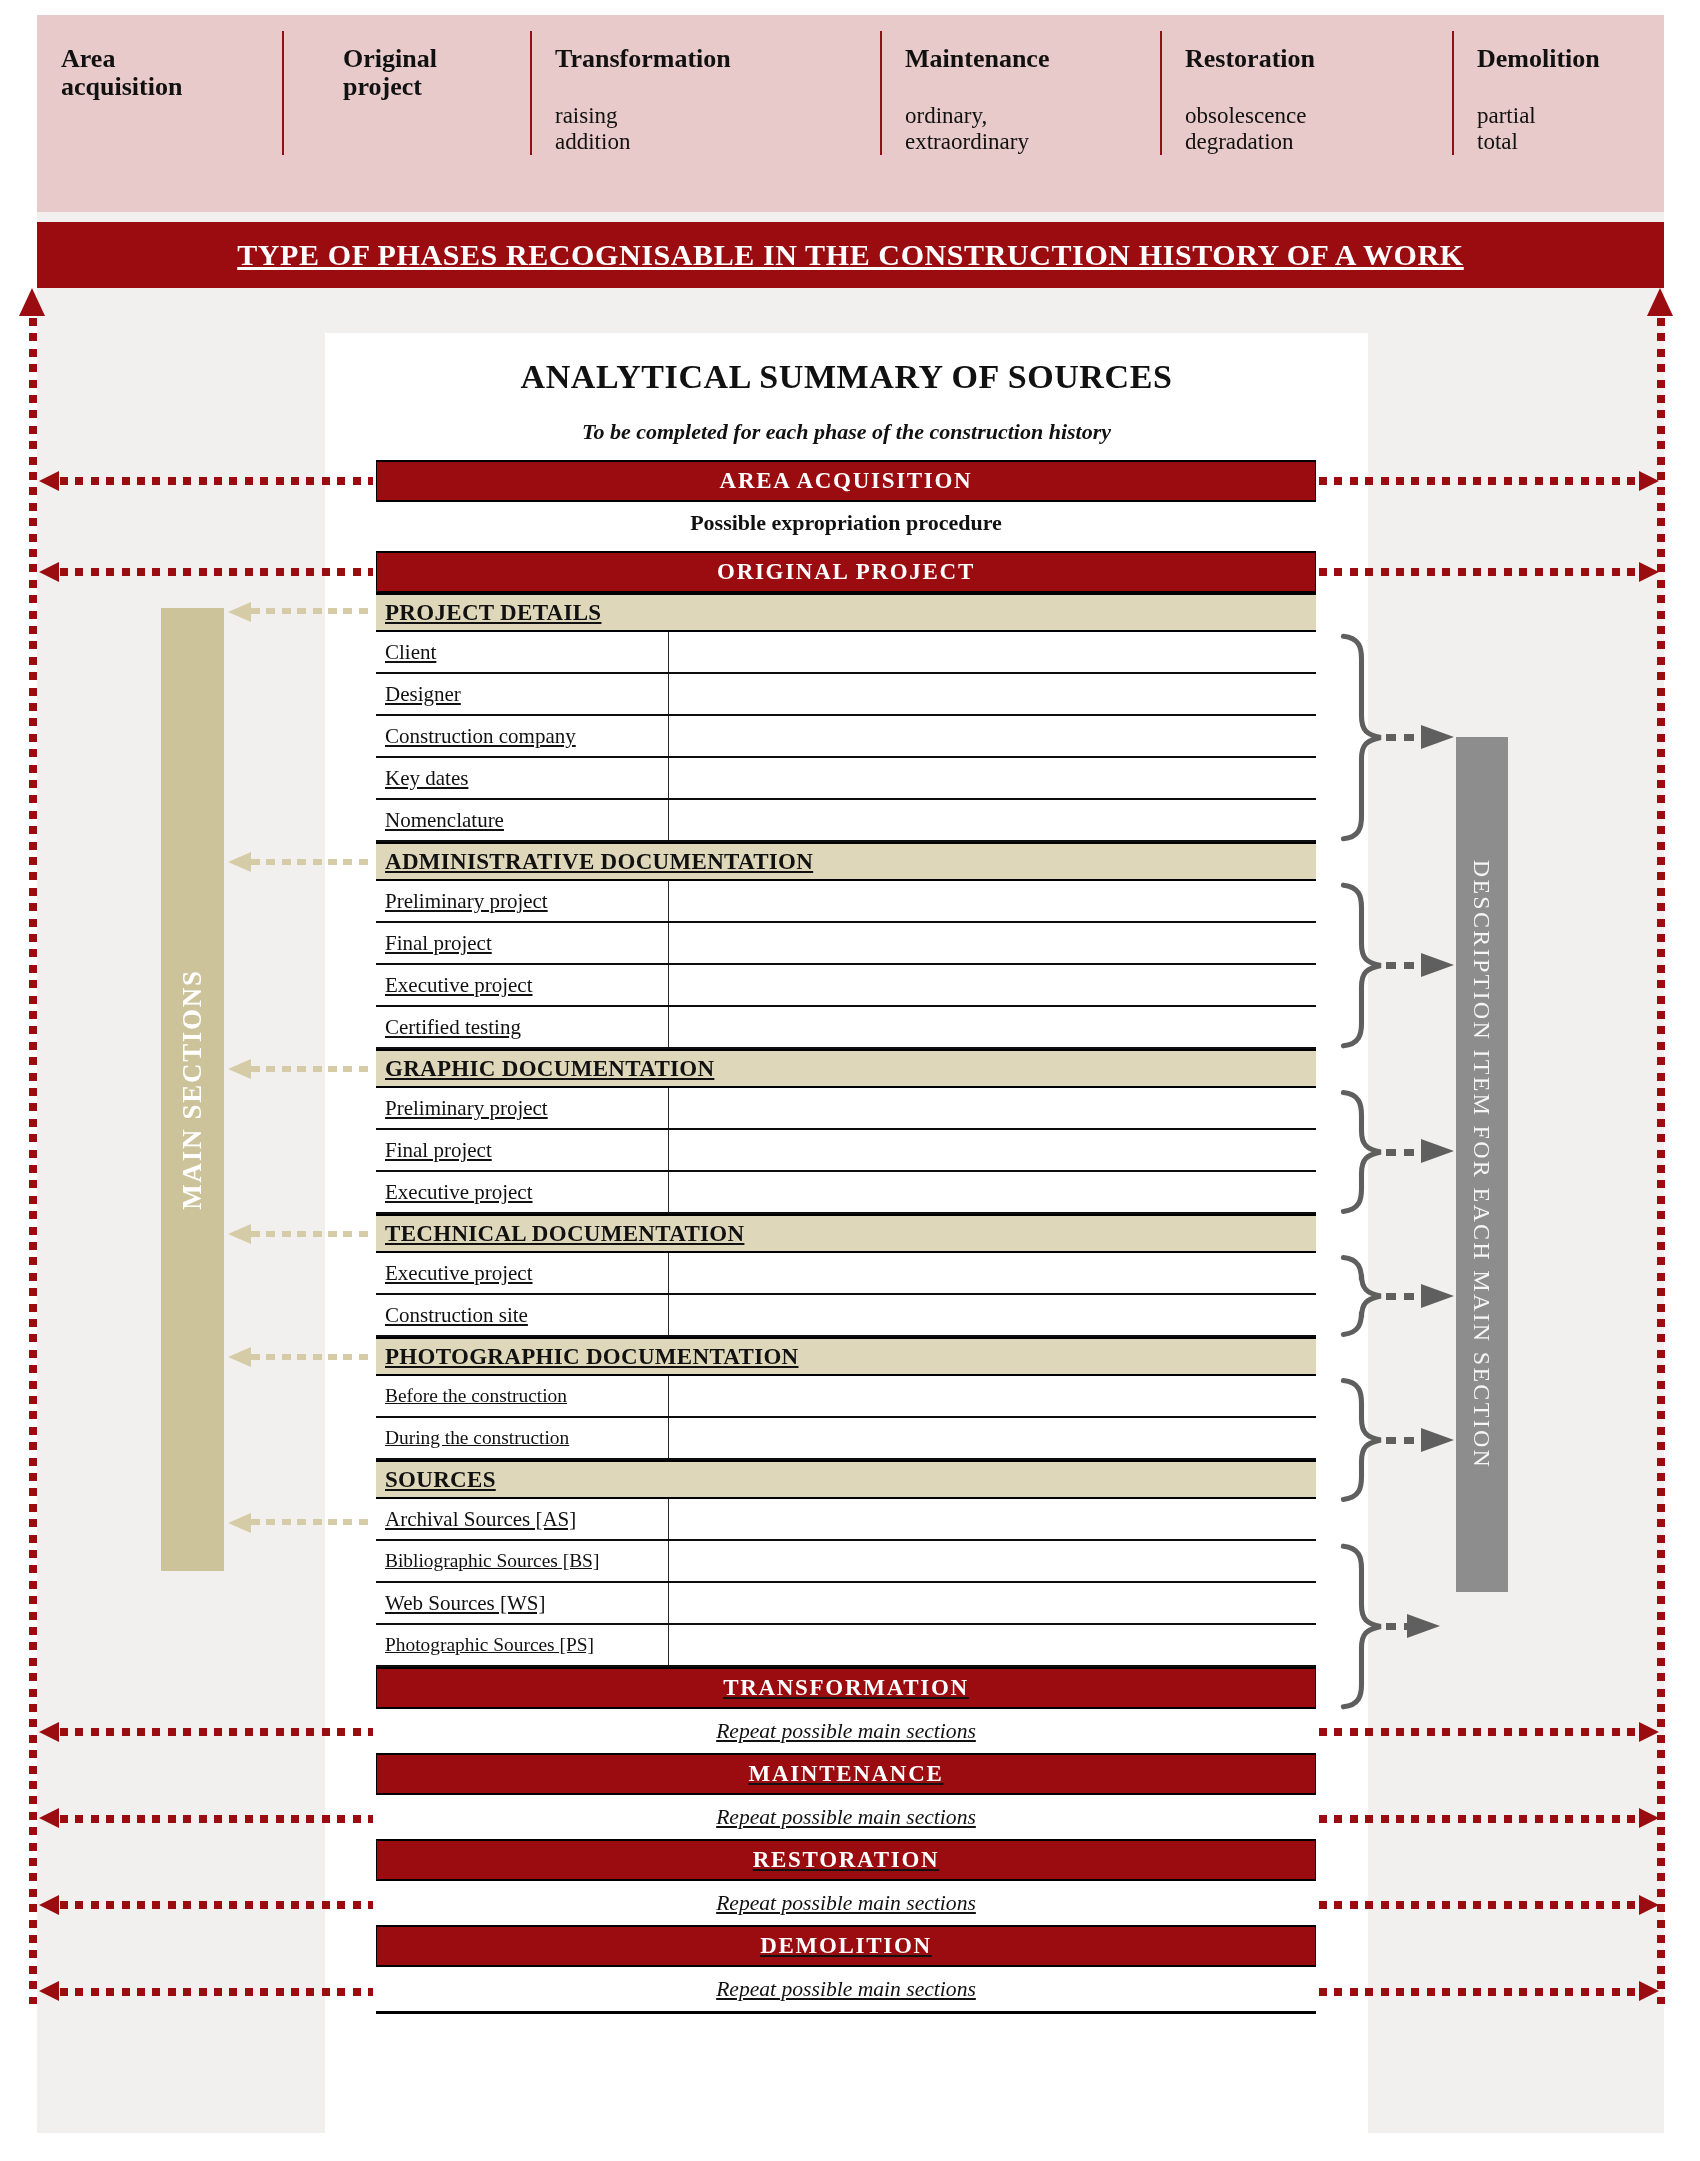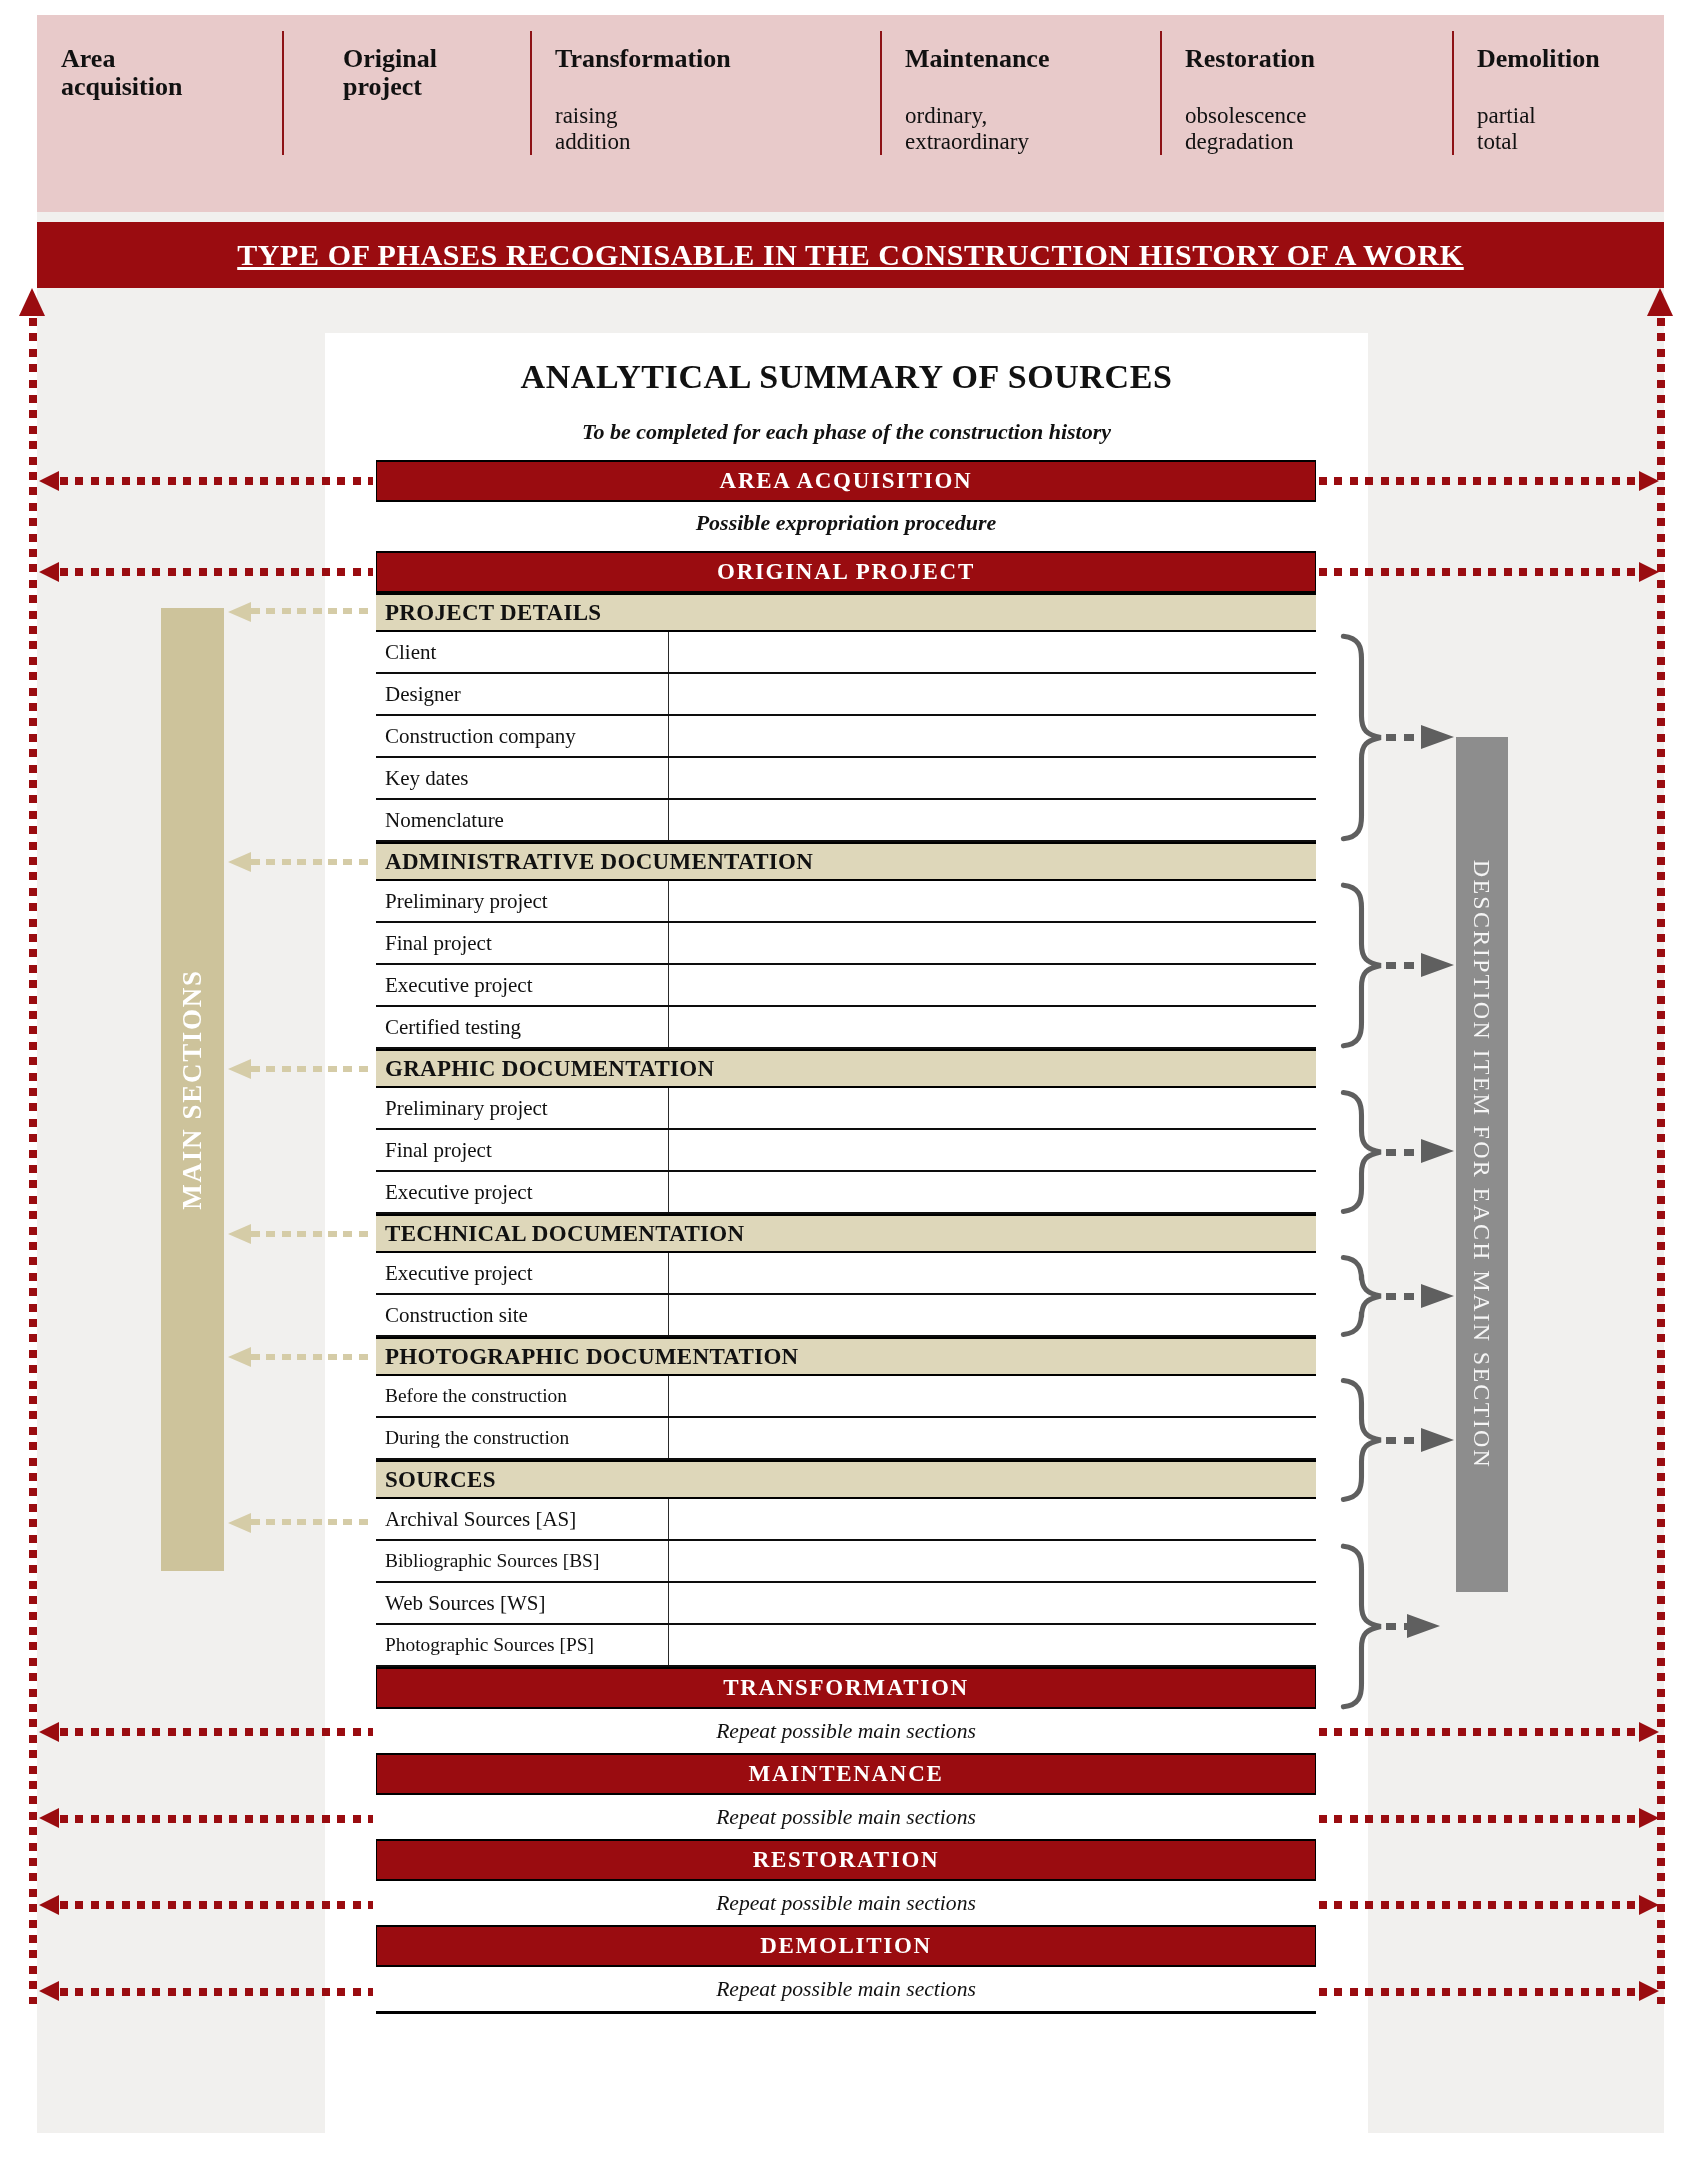--- a/index.html
+++ b/index.html
@@ -38,24 +38,24 @@
   #sum-title{left:325px;top:358px;width:1043px;text-align:center;font-size:34px;font-weight:bold;letter-spacing:0.6px;}
   #sum-subtitle{left:325px;top:419px;width:1043px;text-align:center;font-size:22px;font-weight:bold;font-style:italic;}
   .redbar{
     box-sizing:border-box;background:var(--dark-red);
     border:2.3px solid #000;border-left-width:1.7px;border-right-width:1.7px;
     color:#fff;font-weight:bold;font-size:23px;letter-spacing:1.7px;
     display:flex;align-items:center;justify-content:center;text-align:center;
   }
   #area-bar{left:376px;top:460px;width:940px;height:42px;}
   #expropriation-note{left:376px;top:502px;width:940px;height:42px;display:flex;align-items:center;justify-content:center;
-    font-size:22px;font-weight:bold;font-style:italic;background:var(--panel);}
+    font-size:22px;font-weight:bold;background:var(--panel);}
   #original-bar{left:376px;top:551px;width:940px;height:42px;}
   
-  #main-table{left:376px;top:593px;width:940px;}
+  #main-table{left:376px;top:593px;width:940px;text-decoration:underline;}
   .sec-header{
     box-sizing:border-box;height:39px;background:var(--tan-header);
     border-top:2.8px solid #000;border-bottom:2.3px solid #000;
     display:flex;align-items:center;padding-left:9px;
     font-size:23px;font-weight:bold;letter-spacing:0.3px;
   }
   .t-row{box-sizing:border-box;height:42px;display:flex;background:#fff;border-bottom:2.3px solid #0d0d0d;}
   .row-label{box-sizing:border-box;width:293px;border-right:1.7px solid #2a2a2a;display:flex;align-items:center;
     padding-left:9px;font-size:21px;}
   .row-label.long{font-size:19.4px;}

